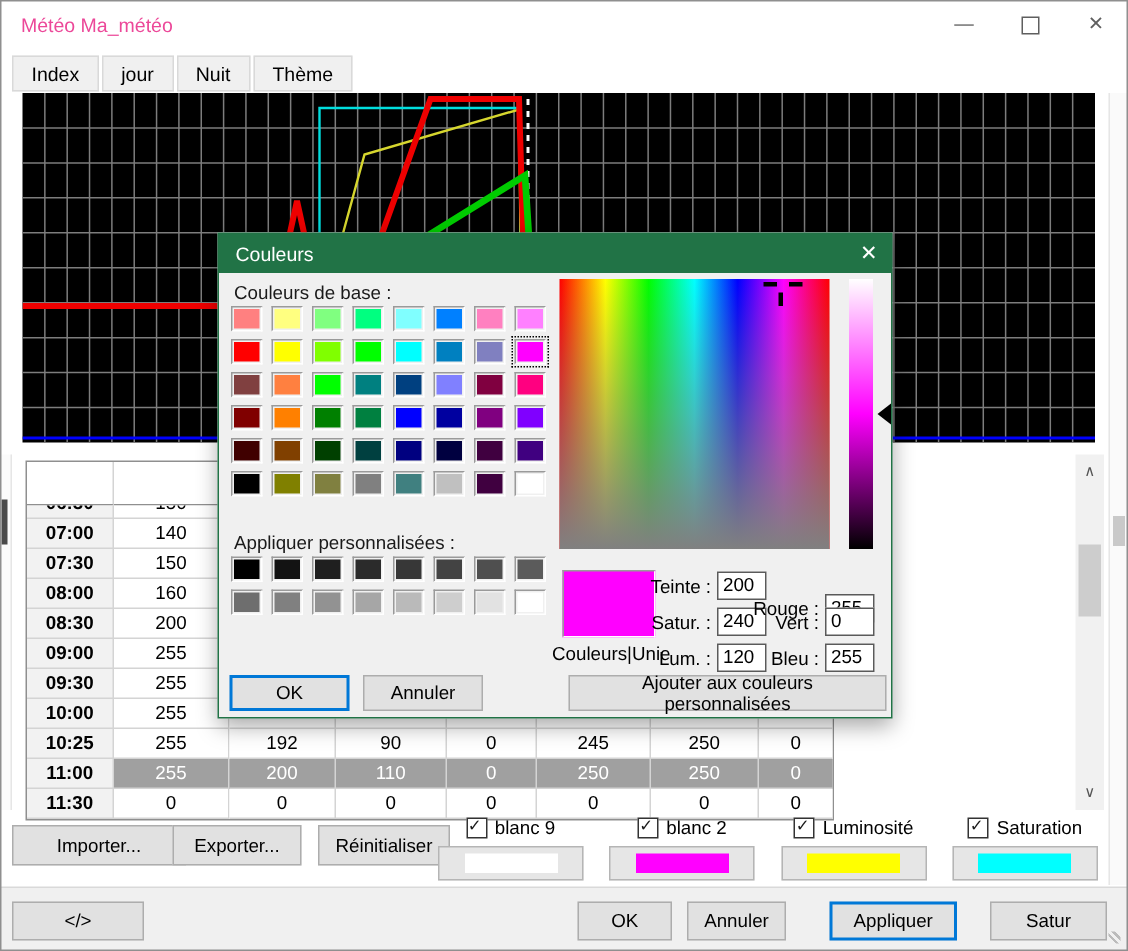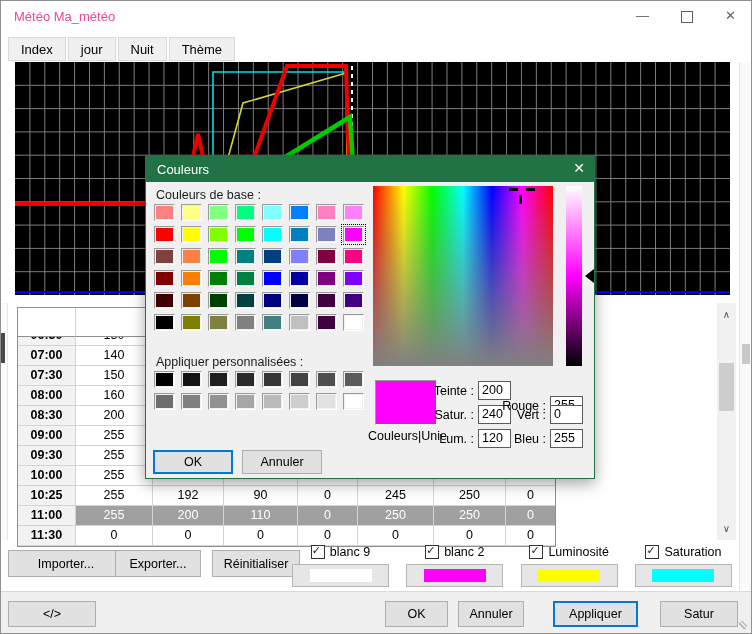--- a/index.html
+++ b/index.html
@@ -604,20 +604,21 @@
       <div class="cellframe">
         <div class="sw" style="background: rgb(226, 226, 226);"></div>
       </div>
       <div class="cellframe">
         <div class="sw" style="background: rgb(255, 255, 255);"></div>
       </div>
     </div>
 
   <button class="btn focus" id="dlg-ok">OK</button>
   <button class="btn" id="dlg-cancel">Annuler</button>
+  <button class="btn" id="dlg-add">Ajouter aux couleurs personnalisées</button>
 
   <div class="gradient">
     <span class="mk" style="left:136px;top:2px;width:9px;height:3px"></span>
     <span class="mk" style="left:153px;top:2px;width:9px;height:3px"></span>
     <span class="mk" style="left:146px;top:9px;width:3px;height:9px"></span>
   </div>
   <div class="lumbar"></div>
   <div class="lumarrow"></div>
 
   <div class="preview" id="preview" style="background: rgb(255, 0, 255);"></div>

